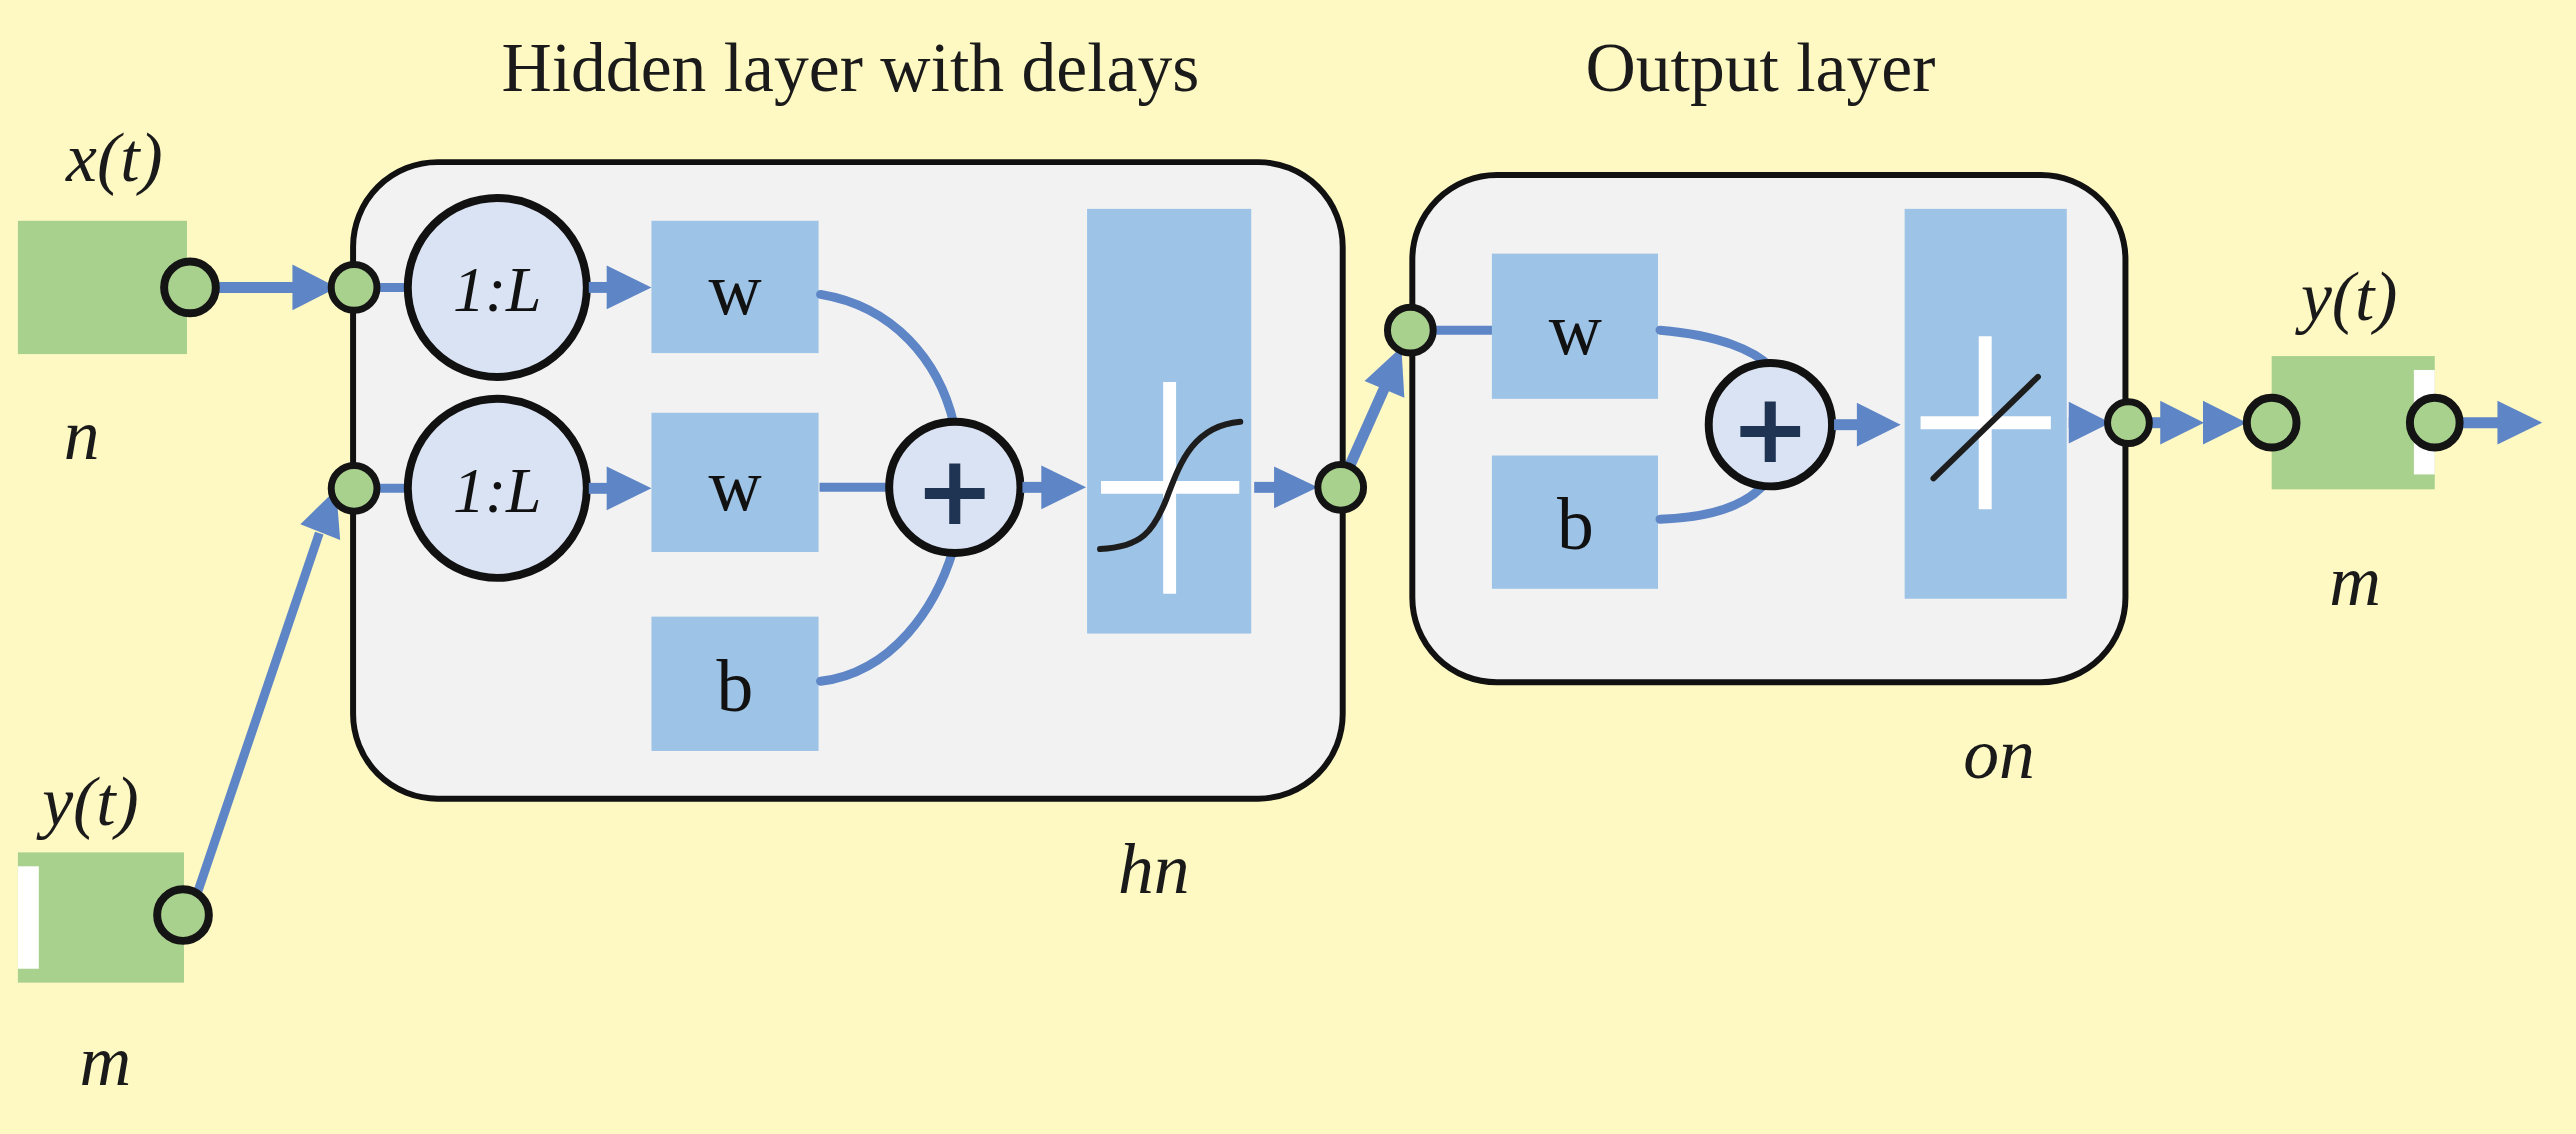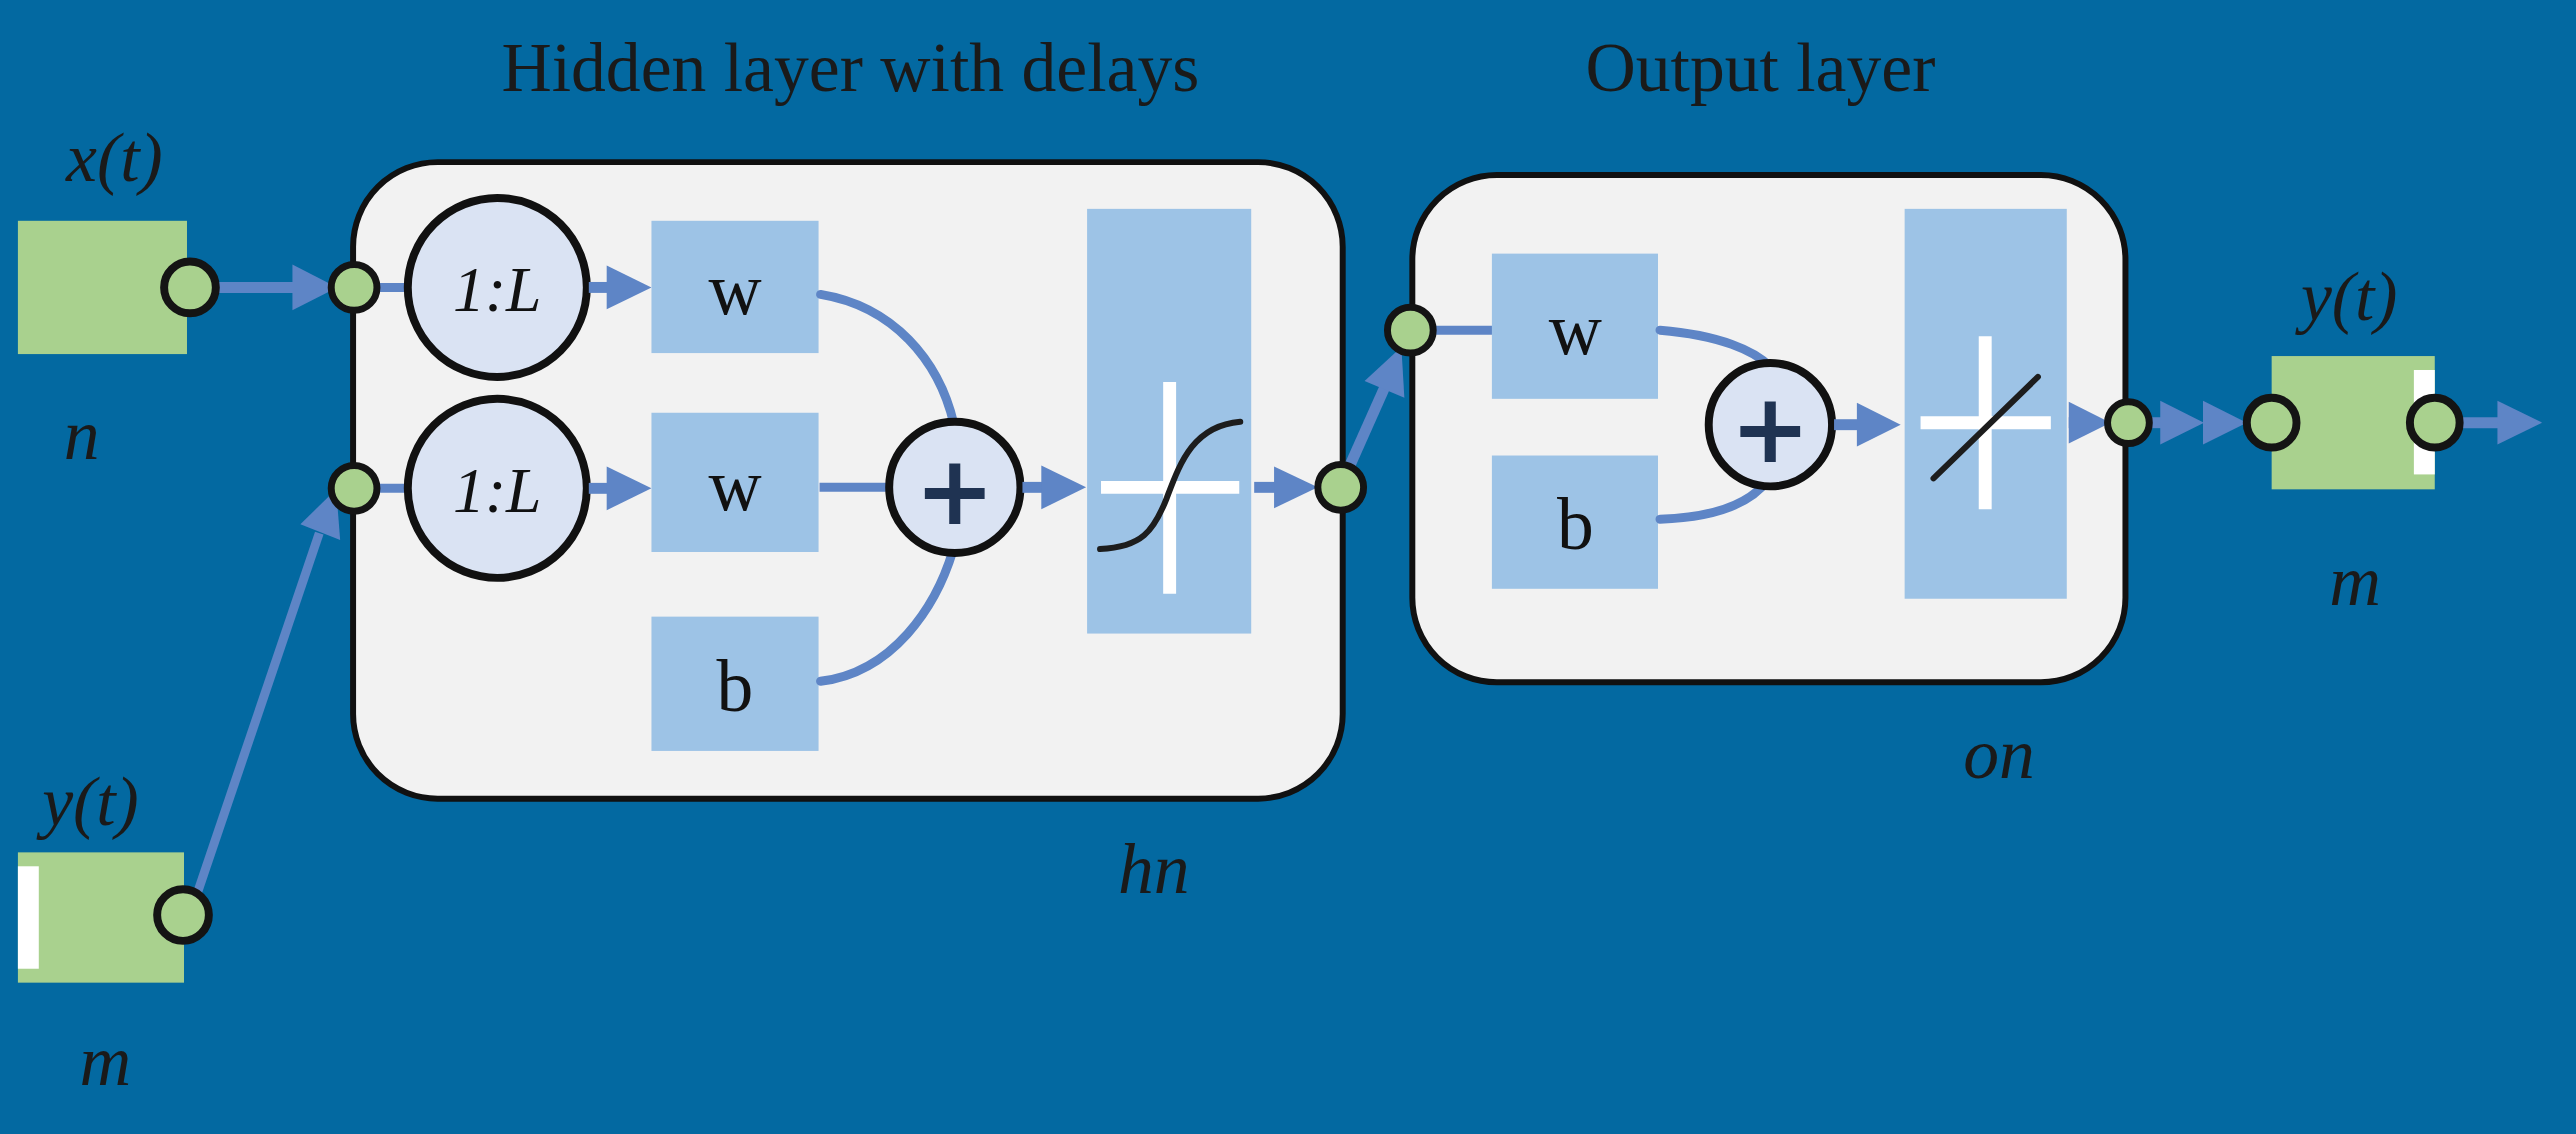--- a/index.html
+++ b/index.html
@@ -2,21 +2,21 @@
 <html><head>
 <meta charset="utf-8">
 <style>
   html, body {
     margin: 0;
     padding: 0;
     background: #ffffff;
   }
   .figure-wrap {
     width: 100%;
-    background: #0369a1;
+    background: #fef9c3;
   }
   svg { display: block; width: 100%; height: auto; }
 
   
   .title-text {
     font-family: "Liberation Serif", serif;
     font-size: 70px;
     fill: #1a1a1a;
   }
   .math-label {

